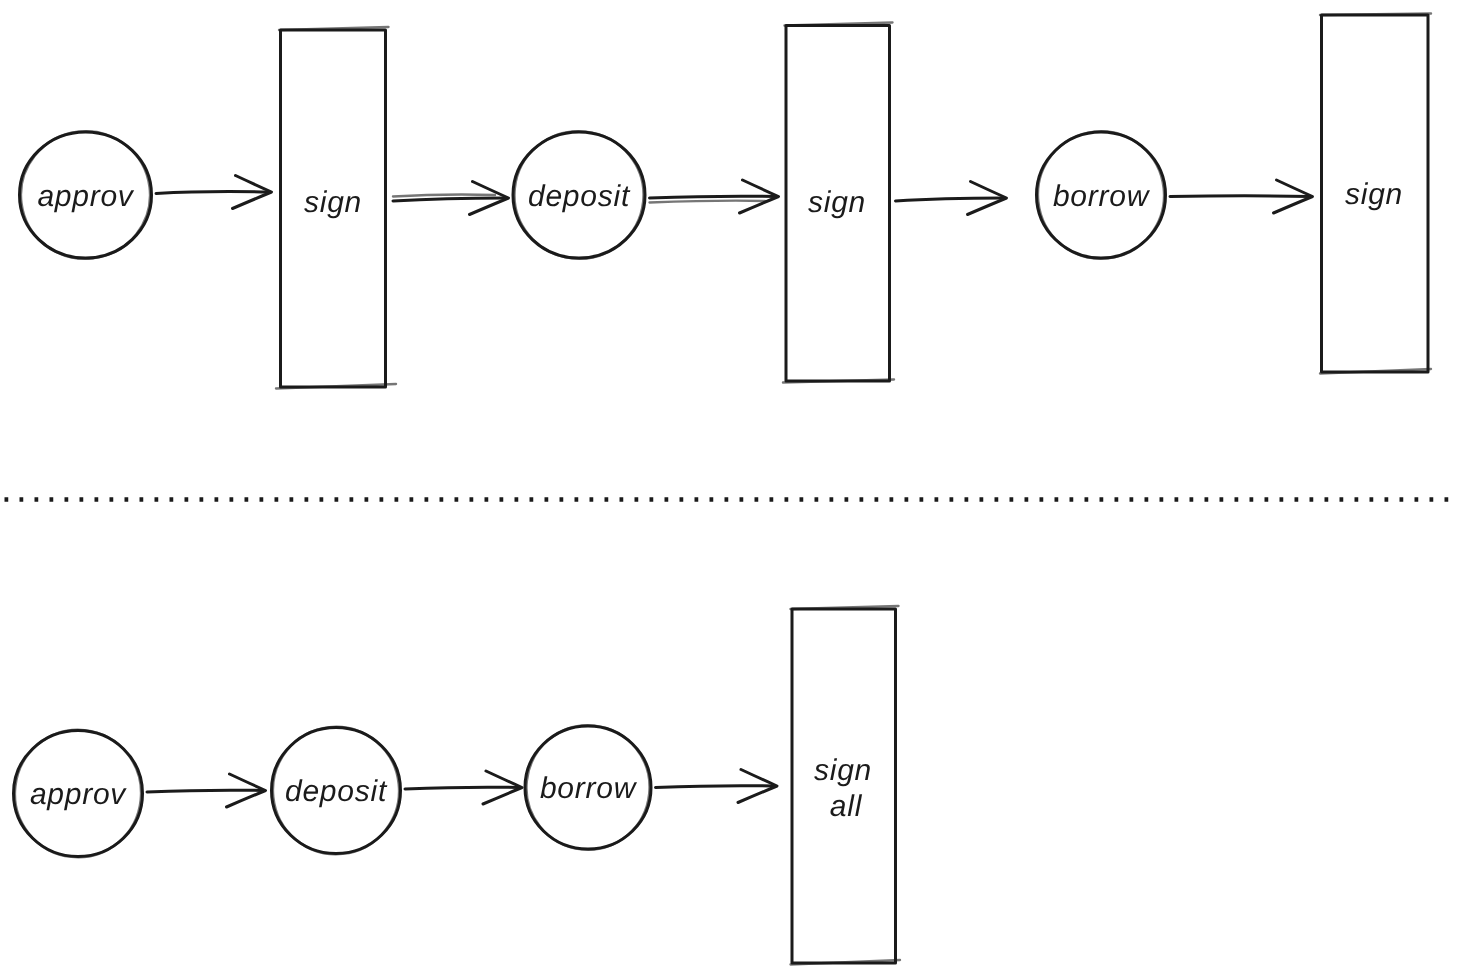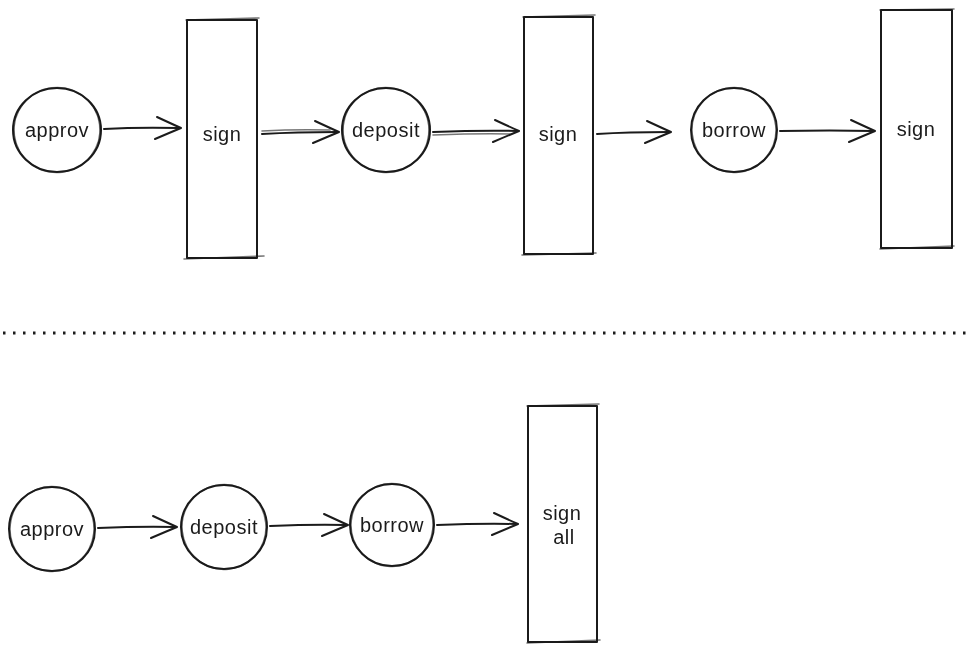--- a/index.html
+++ b/index.html
@@ -8,20 +8,21 @@
     background: #ffffff;
     width: 974px;
     height: 653px;
     overflow: hidden;
     font-family: "Liberation Sans", sans-serif;
   }
   .canvas-wrap {
     position: relative;
     width: 974px;
     height: 502px;
+    font-style: italic;
   }
   svg { display: block; }
   .sketch {
     fill: none;
     stroke: var(--ink, #1b1b1b);
     stroke-width: 2;
     stroke-linecap: round;
     stroke-linejoin: round;
   }
   .faint { opacity: 0.6; stroke-width: 1.6; }

